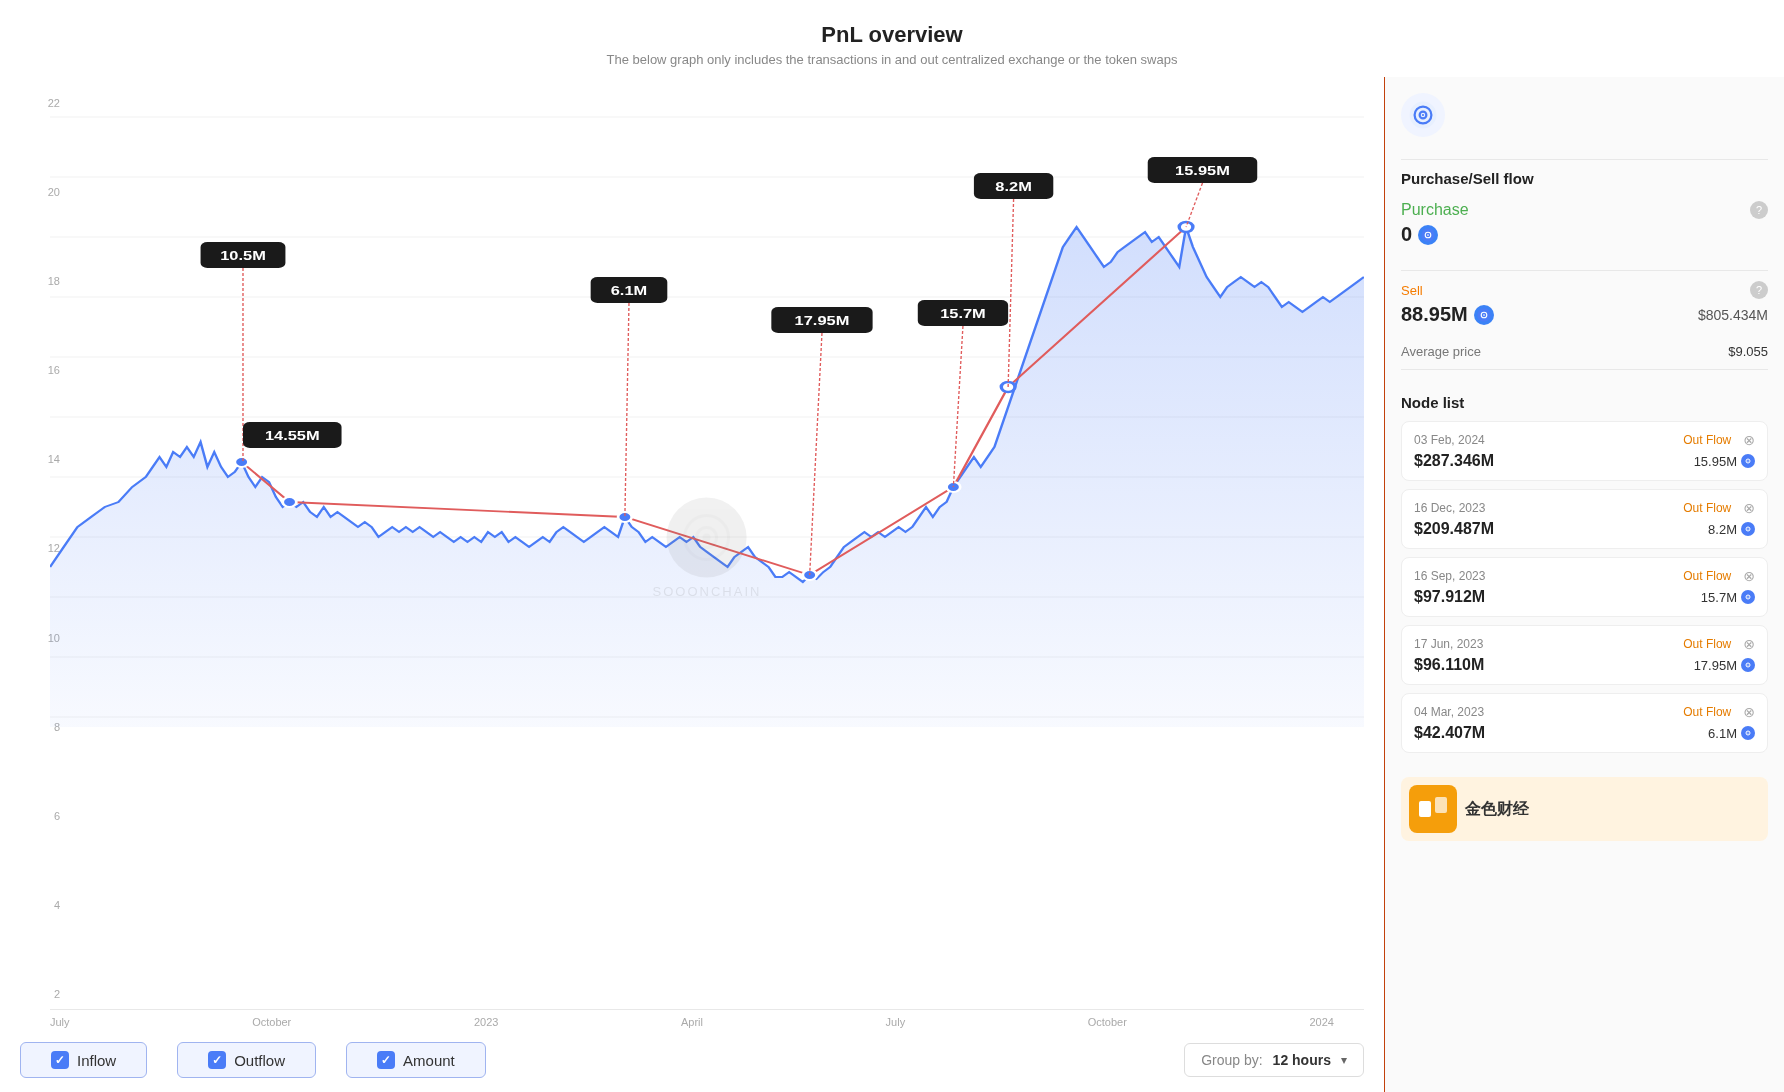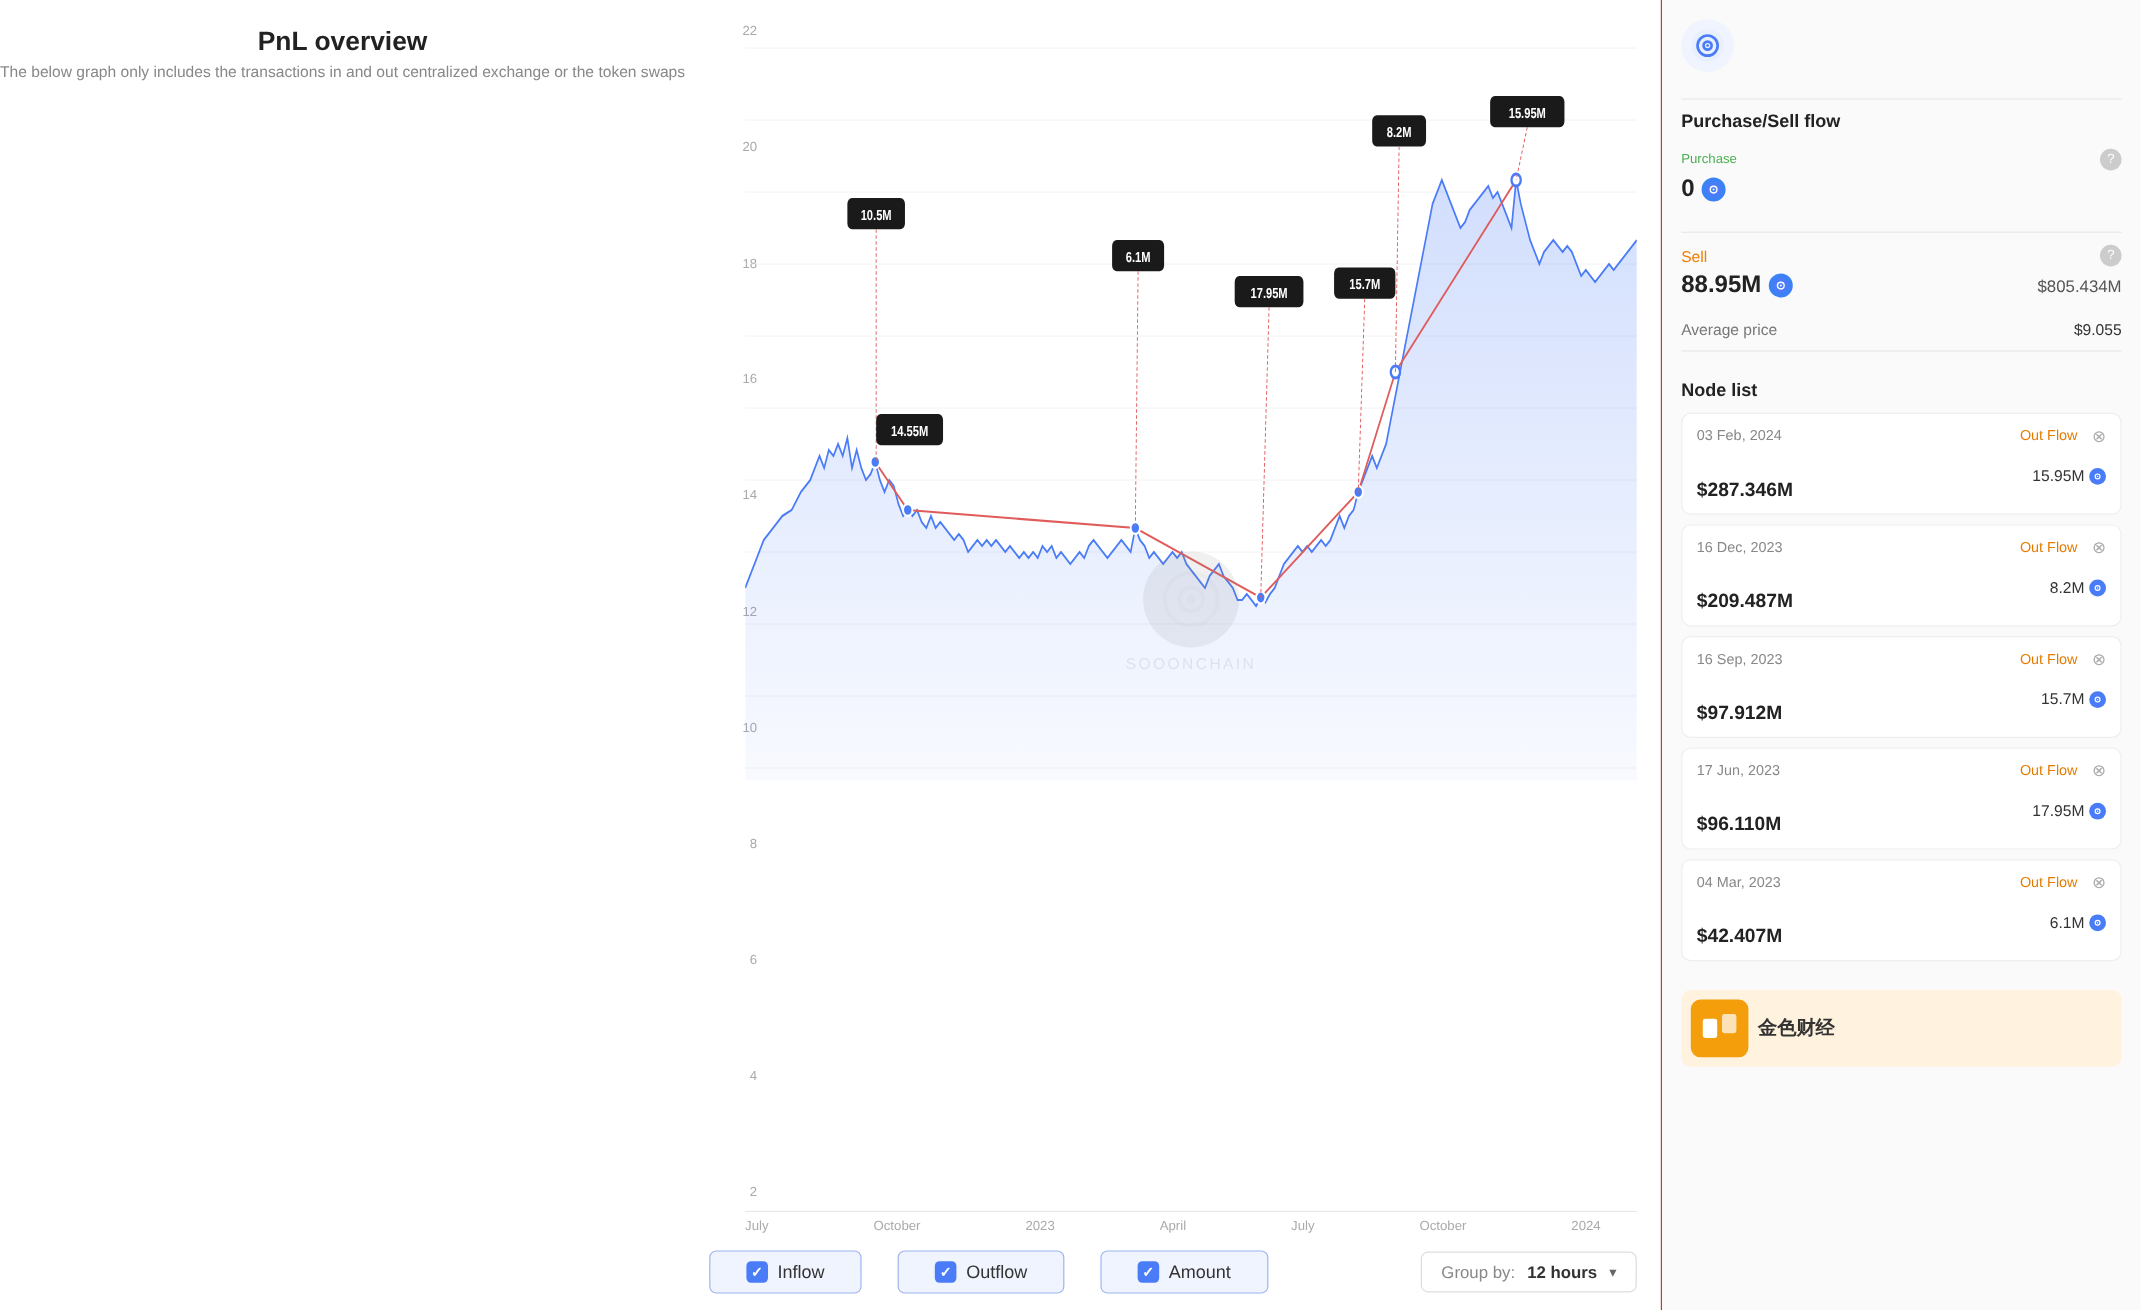--- a/index.html
+++ b/index.html
@@ -6,21 +6,21 @@
     body {
       font-family: -apple-system, BlinkMacSystemFont, 'Segoe UI', sans-serif;
       background: #fff;
       color: #333;
       width: 1784px;
       min-height: 1092px;
       overflow: hidden;
     }
     .page-wrapper {
       display: flex;
-      flex-direction: row;
+      flex-direction: column;
       width: 1784px;
       min-height: 1092px;
     }
     .header {
       text-align: center;
       padding: 22px 0 10px;
     }
     .header-title {
       font-size: 22px;
       font-weight: 600;
@@ -146,21 +146,21 @@
       margin-bottom: 14px;
     }
     .flow-label-row {
       display: flex;
       align-items: center;
       justify-content: space-between;
       margin-bottom: 4px;
     }
     .flow-label-purchase {
       color: #4caf50;
-      font-size: 11px;
+      font-size: 16px;
       font-weight: 500;
     }
     .flow-label-sell {
       color: #f57c00;
       font-size: 13px;
       font-weight: 500;
     }
     .flow-question {
       width: 18px;
       height: 18px;
@@ -249,21 +249,20 @@
     }
     .node-value-row {
       display: flex;
       justify-content: space-between;
       align-items: center;
     }
     .node-usd {
       font-size: 16px;
       font-weight: 700;
       color: #222;
-      margin-top: 25px;
     }
     .node-token {
       font-size: 13px;
       color: #333;
       display: flex;
       align-items: center;
       gap: 4px;
     }
     .watermark {
       position: absolute;

